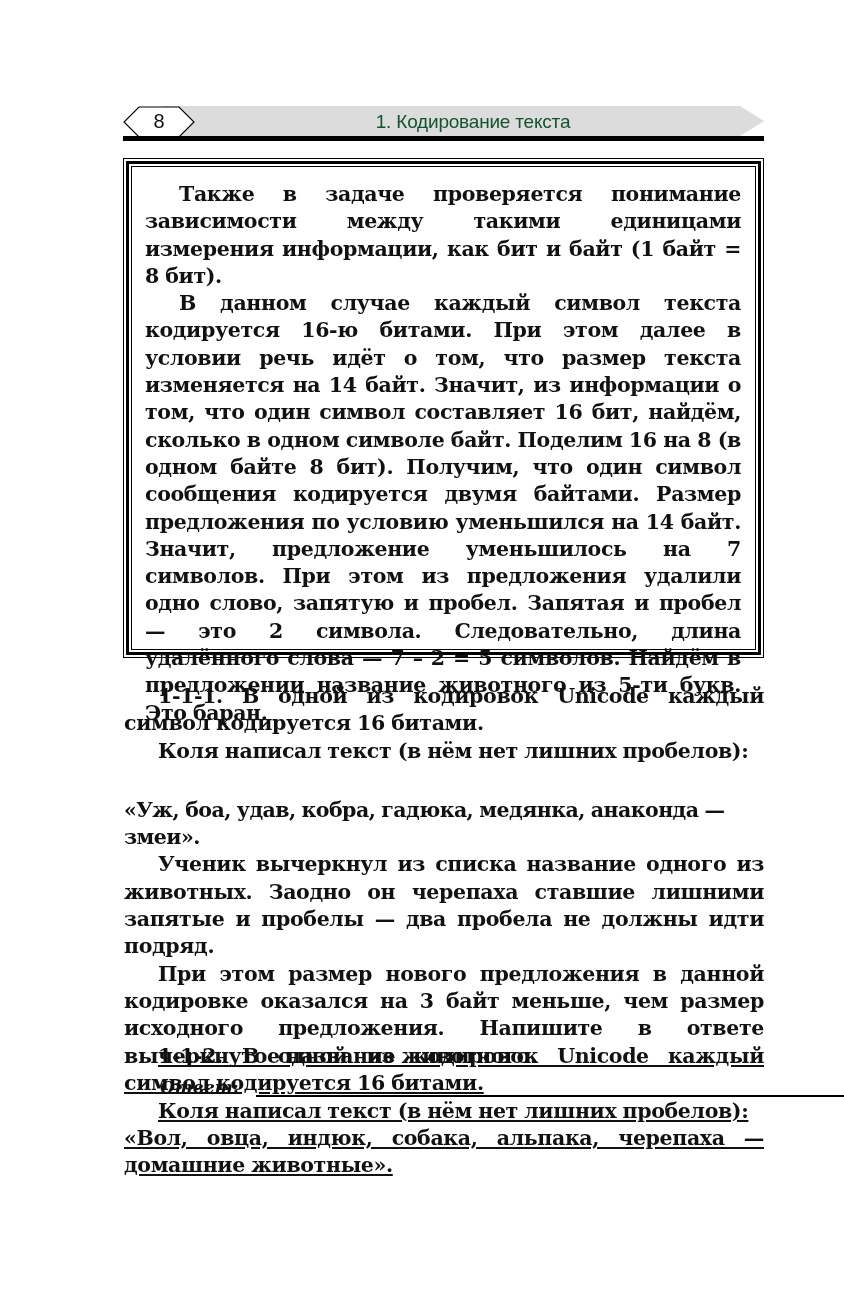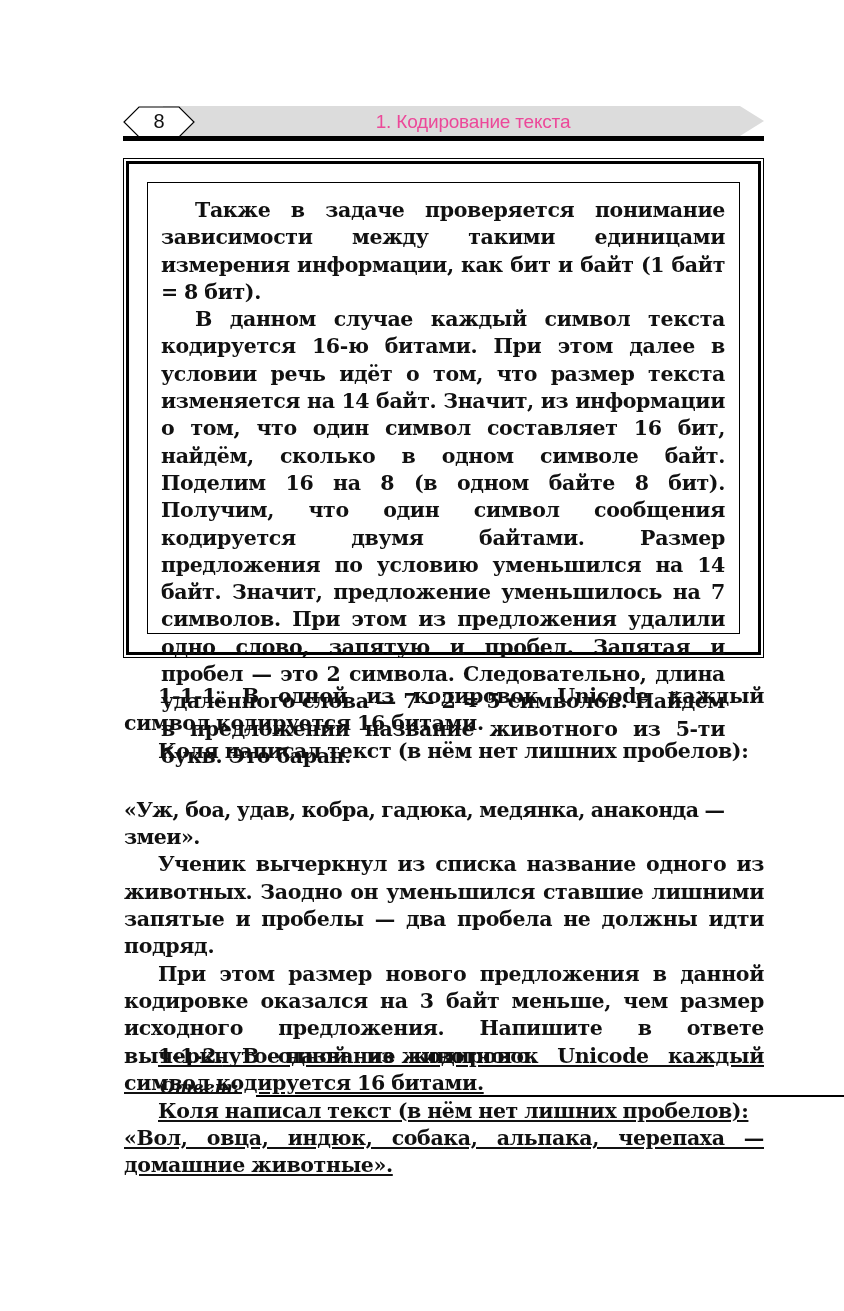--- a/index.html
+++ b/index.html
@@ -40,21 +40,21 @@
   .header-title {
     position: absolute;
     left: 140px;
     top: 0;
     width: 420px;
     height: 30px;
     line-height: 31px;
     text-align: center;
     font-family: "Liberation Sans", "DejaVu Sans", sans-serif;
     font-size: 19px;
-    color: #ec4899;
+    color: #14532d;
     letter-spacing: -0.2px;
   }
   .page-num-badge {
     position: absolute;
     left: 0;
     top: 0;
     width: 72px;
     height: 32px;
   }
   .page-num-badge svg { position: absolute; left: 0; top: 0; }
@@ -87,21 +87,21 @@
     height: 500px;
     box-sizing: border-box;
     border: 1px solid #000;
     padding: 2px;
   }
   .solution-box-mid {
     width: 100%;
     height: 100%;
     box-sizing: border-box;
     border: 3px solid #000;
-    padding: 18px;
+    padding: 2px;
   }
   .solution-box-inner {
     width: 100%;
     height: 100%;
     box-sizing: border-box;
     border: 1px solid #000;
     padding: 14px 14px 0 13px;
   }
 
   p {
@@ -174,21 +174,21 @@
         <p class="indent">Также в задаче проверяется понимание зависимости между такими единицами измерения информации, как бит и байт (1 байт = 8 бит).</p>
         <p class="indent">В данном случае каждый символ текста кодируется 16-ю битами. При этом далее в условии речь идёт о том, что размер текста изменяется на 14 байт. Значит, из информации о том, что один символ составляет 16 бит, найдём, сколько в одном символе байт. Поделим 16 на 8 (в одном байте 8 бит). Получим, что один символ сообщения кодируется двумя байтами. Размер предложения по условию уменьшился на 14 байт. Значит, предложение уменьшилось на 7 символов. При этом из предложения удалили одно слово, запятую и пробел. Запятая и пробел — это 2 символа. Следовательно, длина удалённого слова — 7 – 2 = 5 символов. Найдём в предложении название животного из 5-ти букв. Это баран.</p>
       </div>
     </div>
   </div>
 
   <div class="body-text task-1">
     <p class="indent"><span>1-1-1.</span><span> В одной из кодировок Unicode каждый символ кодируется 16 битами.</span></p>
     <p class="indent">Коля написал текст (в нём нет лишних пробелов):</p>
     <p style="text-align:left; letter-spacing:-0.55px;margin-top:32px;">«Уж, боа, удав, кобра, гадюка, медянка, анаконда — змеи».</p>
-    <p class="indent">Ученик вычеркнул из списка название одного из животных. Заодно он уменьшился ставшие лишними запятые и пробелы — два пробела не должны идти подряд.</p>
+    <p class="indent">Ученик вычеркнул из списка название одного из животных. Заодно он черепаха ставшие лишними запятые и пробелы — два пробела не должны идти подряд.</p>
     <p class="indent">При этом размер нового предложения в данной кодировке оказался на 3 байт меньше, чем размер исходного предложения. Напишите в ответе вычеркнутое название животного.</p>
     <div class="answer-row">
       <span class="answer-label"><span>Ответ</span><span style="font-style:normal">:</span></span>
       <div class="answer-blank"></div>
 
     </div>
   </div>
 
   <div class="body-text task-2">
     <p class="indent"><span>1-1-2.</span><span> В одной из кодировок Unicode каждый символ кодируется 16 битами.</span></p>

